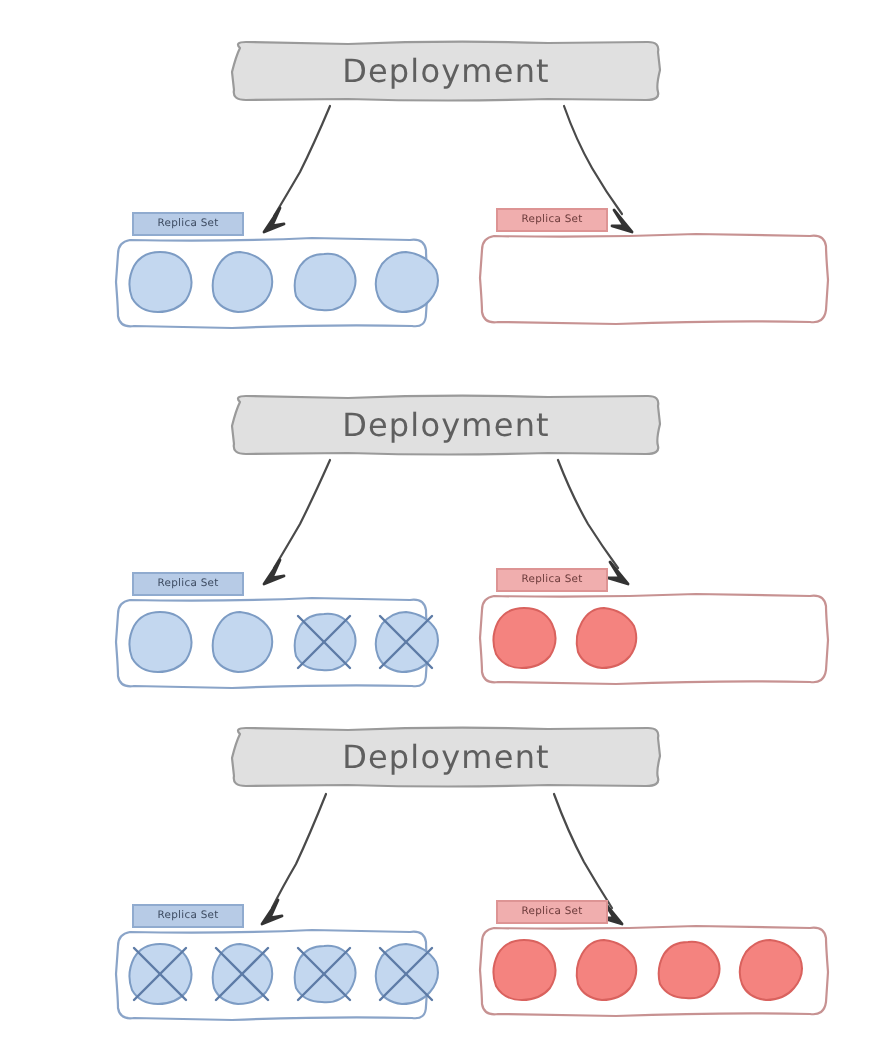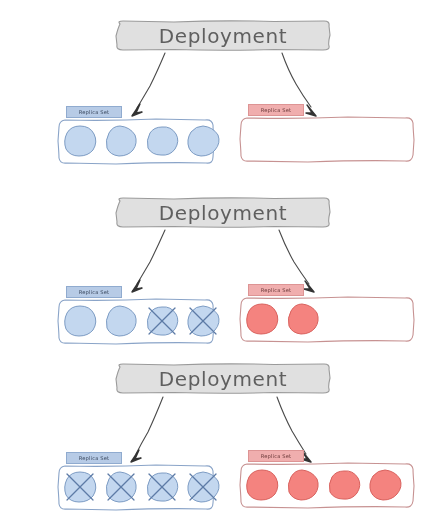--- a/index.html
+++ b/index.html
@@ -45,21 +45,21 @@
   .deployment-box .sketch-fill {
     position: absolute;
     inset: 0;
     width: 100%;
     height: 100%;
   }
   .deployment-label {
     position: relative;
     z-index: 3;
     font-family: "DejaVu Sans", sans-serif;
-    font-size: 20px;
+    font-size: 16px;
     letter-spacing: 0.6px;
     color: #555555;
     opacity: 0.92;
     white-space: nowrap;
   }
 
   
   .arrows-layer {
     position: absolute;
     left: 0;

